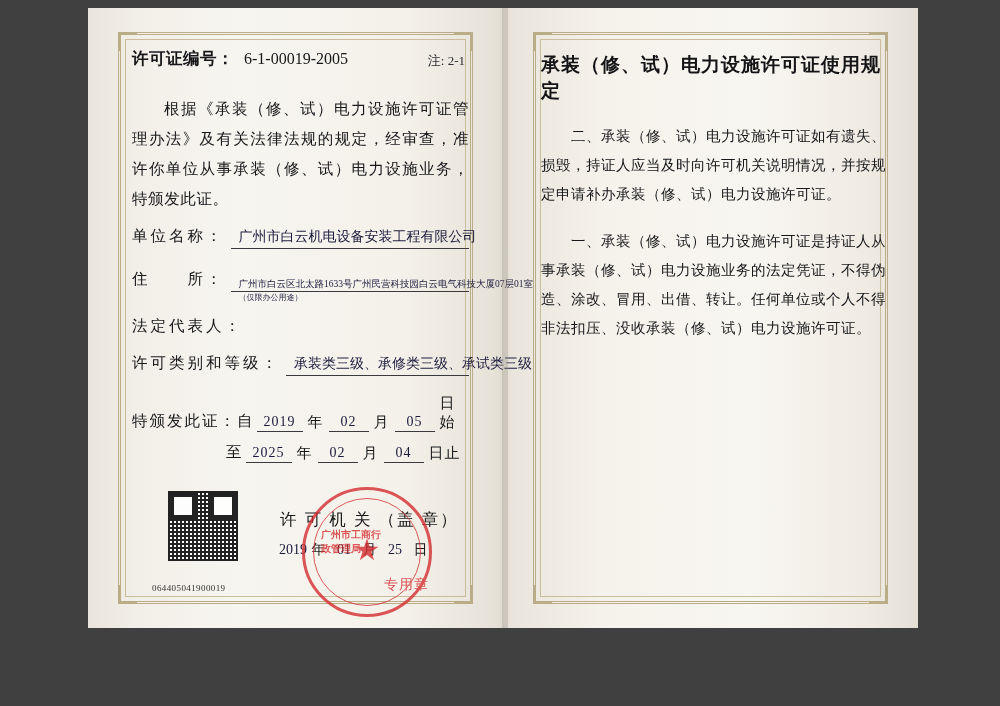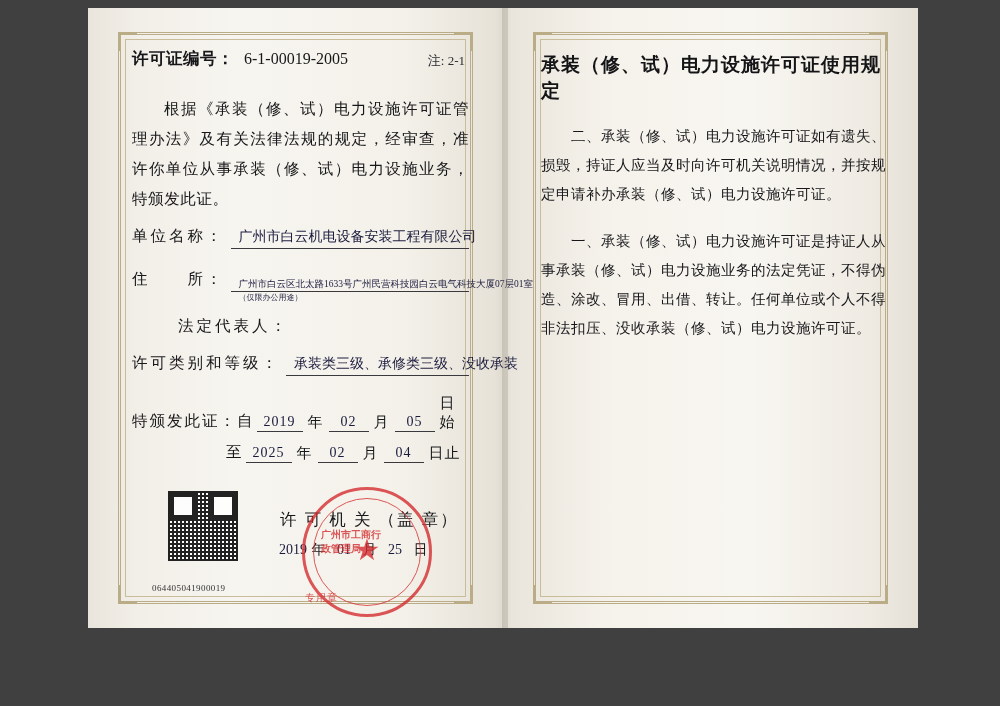--- a/index.html
+++ b/index.html
@@ -283,25 +283,25 @@
     font-weight: bold;
   }
   .seal-text span {
     position: absolute;
     left: 50%;
     top: 50%;
     transform-origin: 0 0;
   }
   .seal-bottom {
     position: absolute;
-    bottom: 9px;
+    bottom: 20px;
     left: 0;
     width: 100%;
-    text-align: left;
-    font-size: 10px;
+    text-align: right;
+    font-size: 14px;
     color: #d4292c;
     letter-spacing: 1px;
   }
 
   
   .rules-title {
     font-size: 19px;
     font-weight: bold;
     color: #141417;
     letter-spacing: 1px;
@@ -349,28 +349,28 @@
         </div>
 
         <div class="field" style="margin-top:20px;">
           <span class="field-label">住　　所：</span>
           <span class="field-line">
             <span class="field-value small">广州市白云区北太路1633号广州民营科技园白云电气科技大厦07层01室</span>
             <span class="addr-line2">（仅限办公用途）</span>
           </span>
         </div>
 
-        <div class="field" style="margin-top:24px;margin-left:46px;">
+        <div class="field" style="margin-top:24px;">
           <span class="field-label">法定代表人：</span>
         </div>
 
         <div class="field" style="margin-top:16px;">
           <span class="field-label">许可类别和等级：</span>
           <span class="field-line">
-            <span class="field-value">承装类三级、承修类三级、没收承装</span>
+            <span class="field-value">承装类三级、承修类三级、承试类三级</span>
           </span>
         </div>
 
         <div class="valid-block">
           <div class="valid-row">
             <span class="valid-lead">特颁发此证：自</span>
             <span class="date-num yr">2019</span>
             <span class="date-unit">年</span>
             <span class="date-num">02</span>
             <span class="date-unit">月</span>

